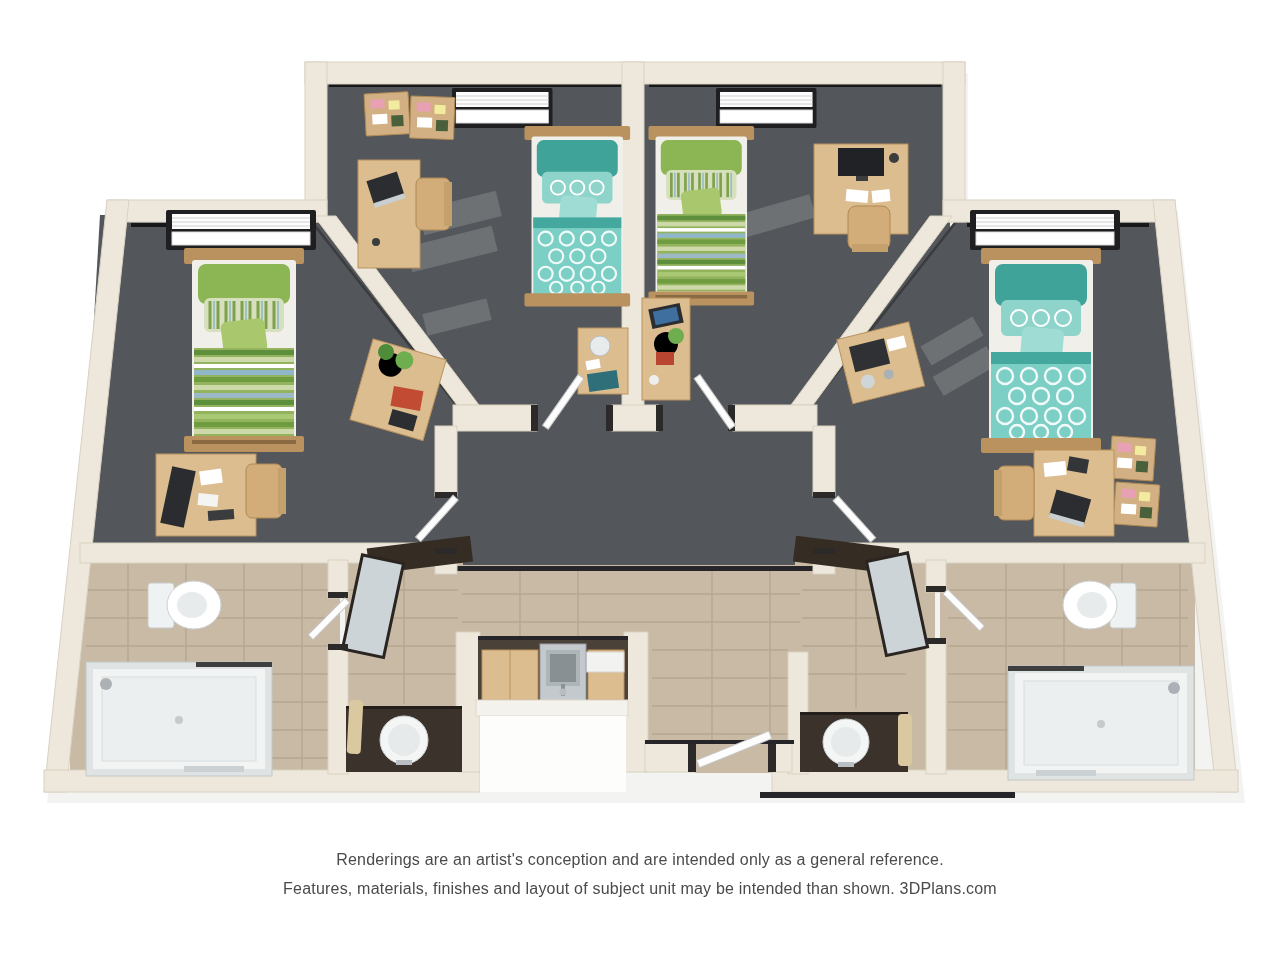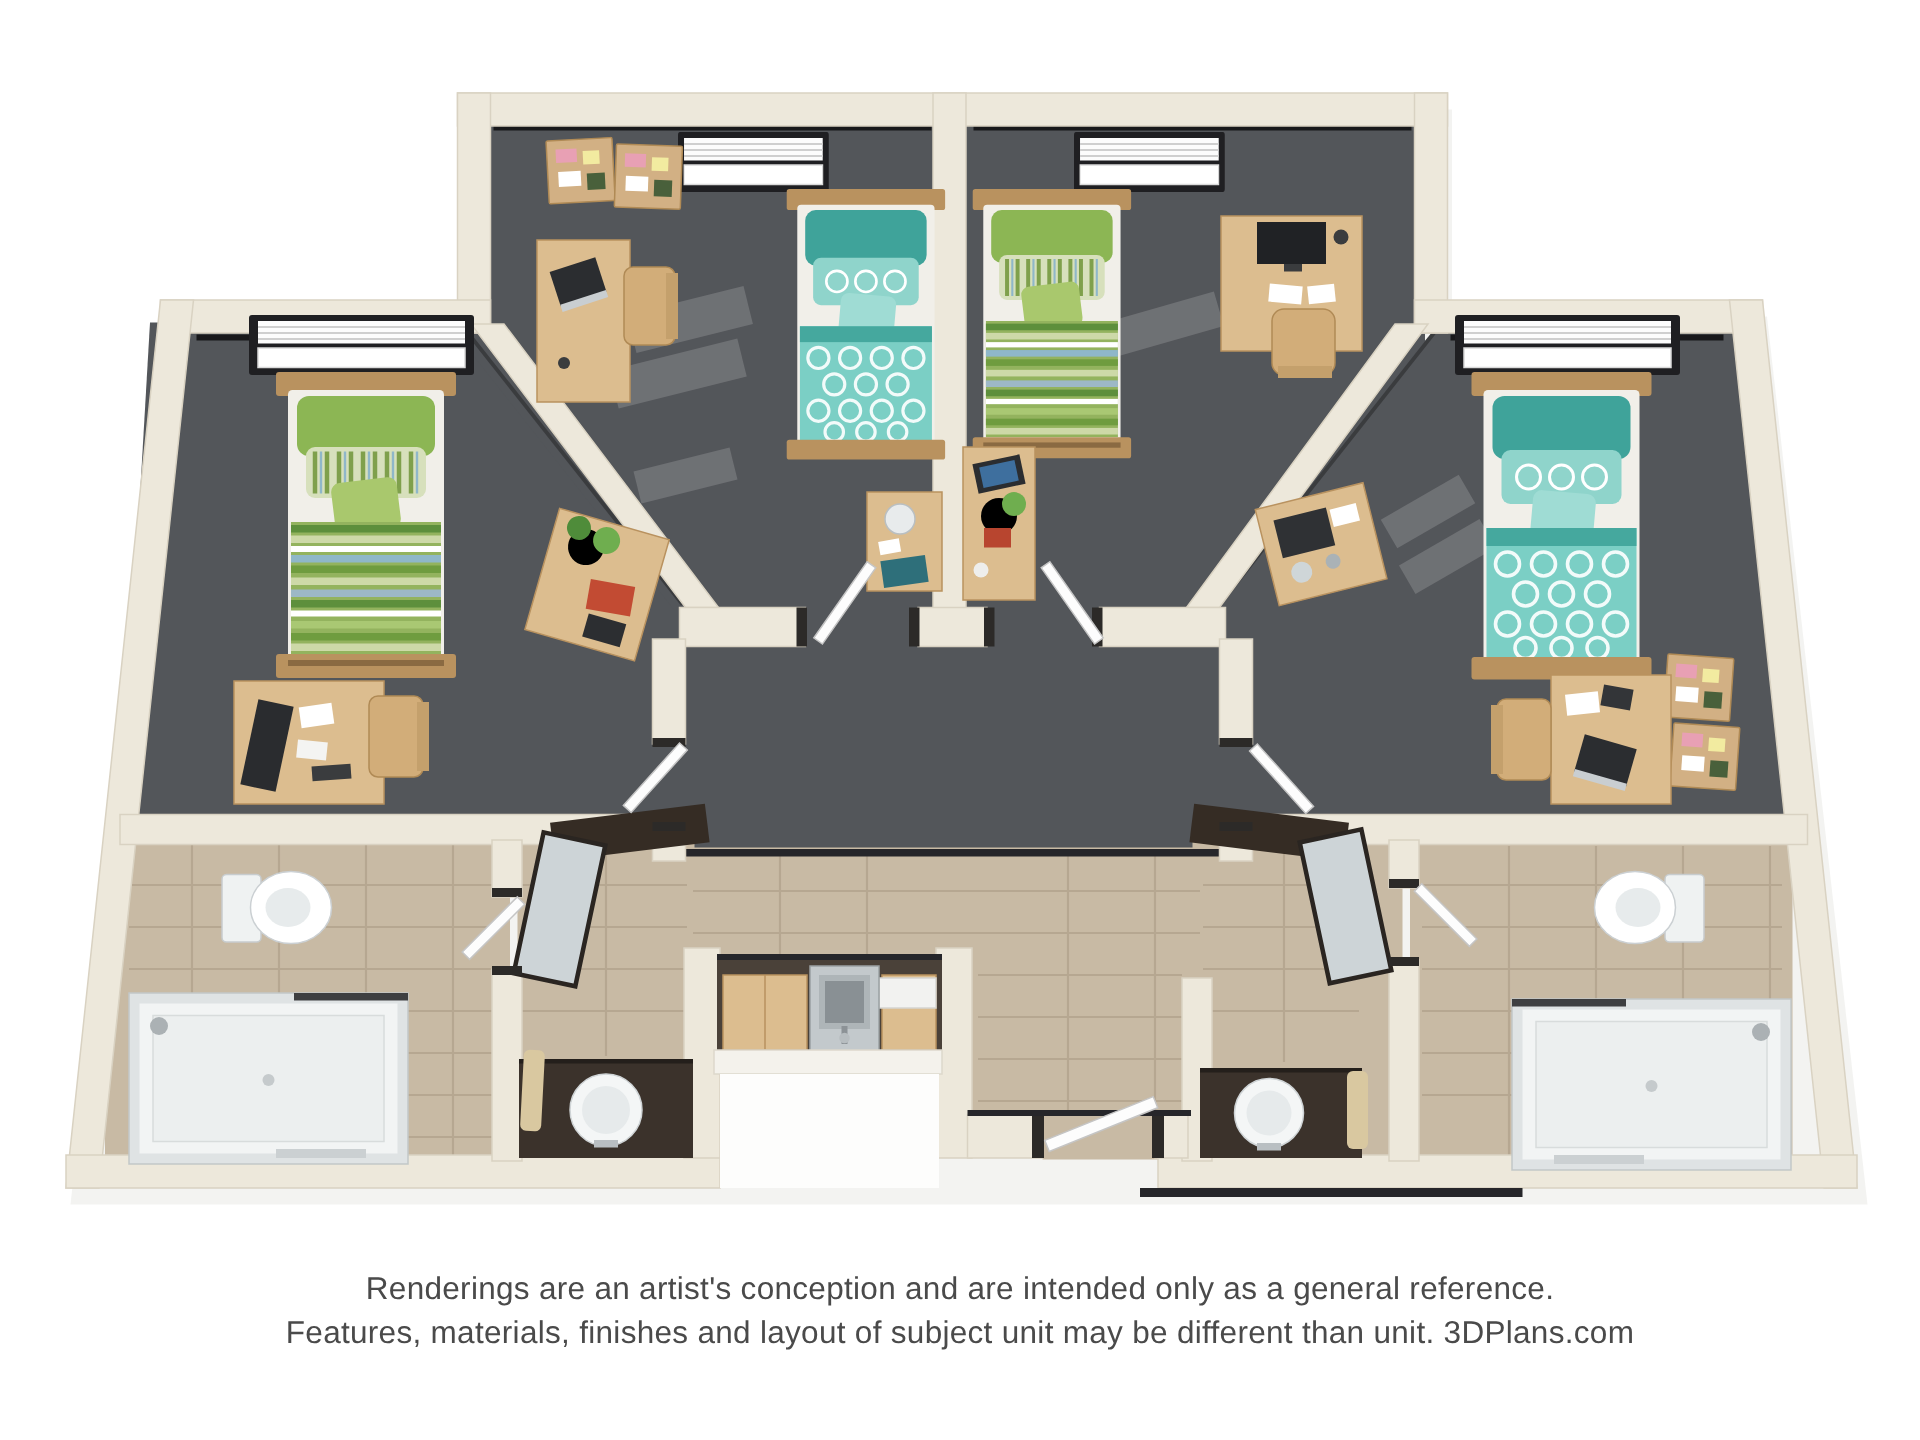--- a/index.html
+++ b/index.html
@@ -1,20 +1,20 @@
 <!DOCTYPE html>
 <html style="--wall: #EDE8DB; --walledge: #D9D2C2; --carpet: #53565A; --tile: #C8BAA4; --grout: #A3947E; --wood: #DCBD8F; --wooddark: #B9925F; --counter: #3B322B; --frame: #26262A; --tealbed: #7BCFC5; --tealpillow: #3FA39A; --greenbed: #93B35E; --greendark: #5D8F3C; --bluestripe: #8FB7C9; --plant: #5E9C43; --accent: #C24B33; --text: #4A4A4A;"><head>
 <meta charset="utf-8">
 <style>
   html,body{margin:0;padding:0;background:#fff;}
   .stage{position:relative;width:1280px;height:960px;background:#fff;overflow:hidden;
          font-family:"Liberation Sans","DejaVu Sans",sans-serif;}
   .stage svg{position:absolute;left:0;top:0;}
   .disclaimer{position:absolute;left:0;right:0;top:845px;text-align:center;
-              font-size:21px;line-height:29px;color:var(--text,#4a4a4a);letter-spacing:.2px;}
+              font-size:16px;line-height:29px;color:var(--text,#4a4a4a);letter-spacing:.2px;}
   .disclaimer p{margin:0;}
   
   .wall{fill:var(--wall);stroke:var(--walledge);stroke-width:1;}
   .carpet{fill:var(--carpet);}
   .tile{fill:var(--tile);}
   .grout{stroke:var(--grout);stroke-width:1.4;fill:none;opacity:.5;}
   .wood{fill:var(--wood);stroke:var(--wooddark);stroke-width:1;}
   .wooddk{fill:var(--wooddark);}
   .counter{fill:var(--counter);}
   .leaf{fill:#FDFDFD;stroke:#C5C5C5;stroke-width:1;}
@@ -361,15 +361,15 @@
     <rect class="jamb" x="688" y="743" width="8" height="29"></rect>
     <rect class="jamb" x="768" y="743" width="8" height="29"></rect>
     <rect class="dk" x="645" y="740" width="149" height="4"></rect>
     <rect class="leaf" x="698" y="760" width="78" height="8" transform="rotate(-22 698 764)"></rect>
     <rect class="dk" x="760" y="792" width="255" height="6"></rect>
   </g>
 </svg>
 
 <div class="disclaimer">
   <p>Renderings are an artist's conception and are intended only as a general reference.</p>
-  <p>Features, materials, finishes and layout of subject unit may be different than unit. 3DPlans.com</p>
+  <p>Features, materials, finishes and layout of subject unit may be intended than shown. 3DPlans.com</p>
 </div>
 </div>
 
 </body></html>

